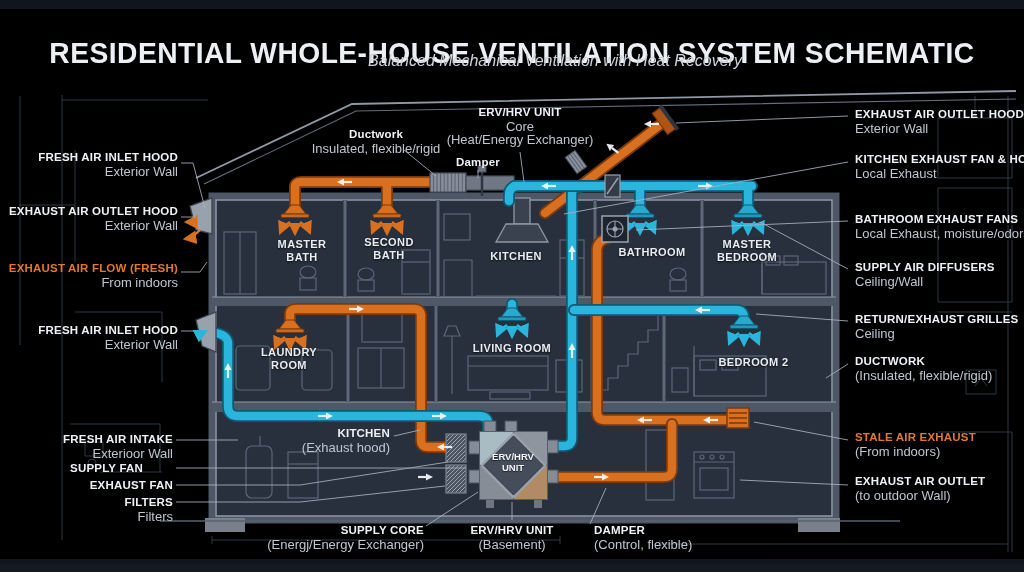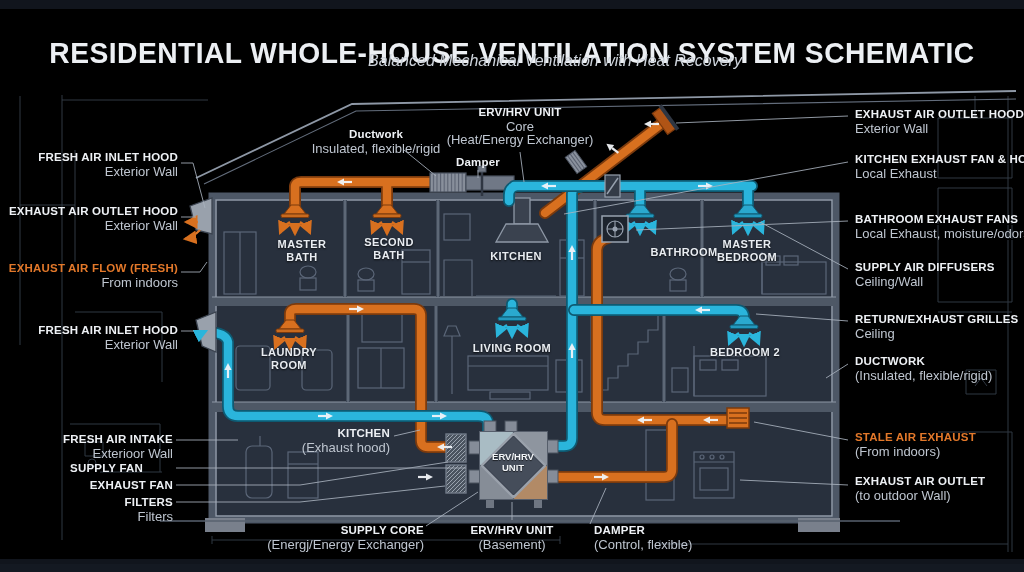--- a/index.html
+++ b/index.html
@@ -471,35 +471,35 @@
   <span>MASTER</span>
       <span>BATH</span>
 </div>
 <div class="room" style="left:389px;top:236px;">
   <span>SECOND</span>
       <span>BATH</span>
 </div>
 <div class="room" style="left:516px;top:250px;">
   <span>KITCHEN</span>
 </div>
-<div class="room" style="left:652px;top:246px;margin-left:32px;">
+<div class="room" style="left:652px;top:246px;">
   <span>BATHROOM</span>
 </div>
 <div class="room" style="left:747px;top:238px;">
   <span>MASTER</span>
       <span>BEDROOM</span>
 </div>
 <div class="room" style="left:289px;top:346px;">
   <span>LAUNDRY</span>
       <span>ROOM</span>
 </div>
 <div class="room" style="left:512px;top:342px;">
   <span>LIVING ROOM</span>
 </div>
-<div class="room" style="left:745px;top:346px;">
+<div class="room" style="left:745px;top:356px;padding-left:17px;">
   <span>BEDROOM 2</span>
 </div>
 
 <div id="erv-text">
   <span>ERV/HRV</span>
       <span>UNIT</span>
 </div>
 
 </div>
 

